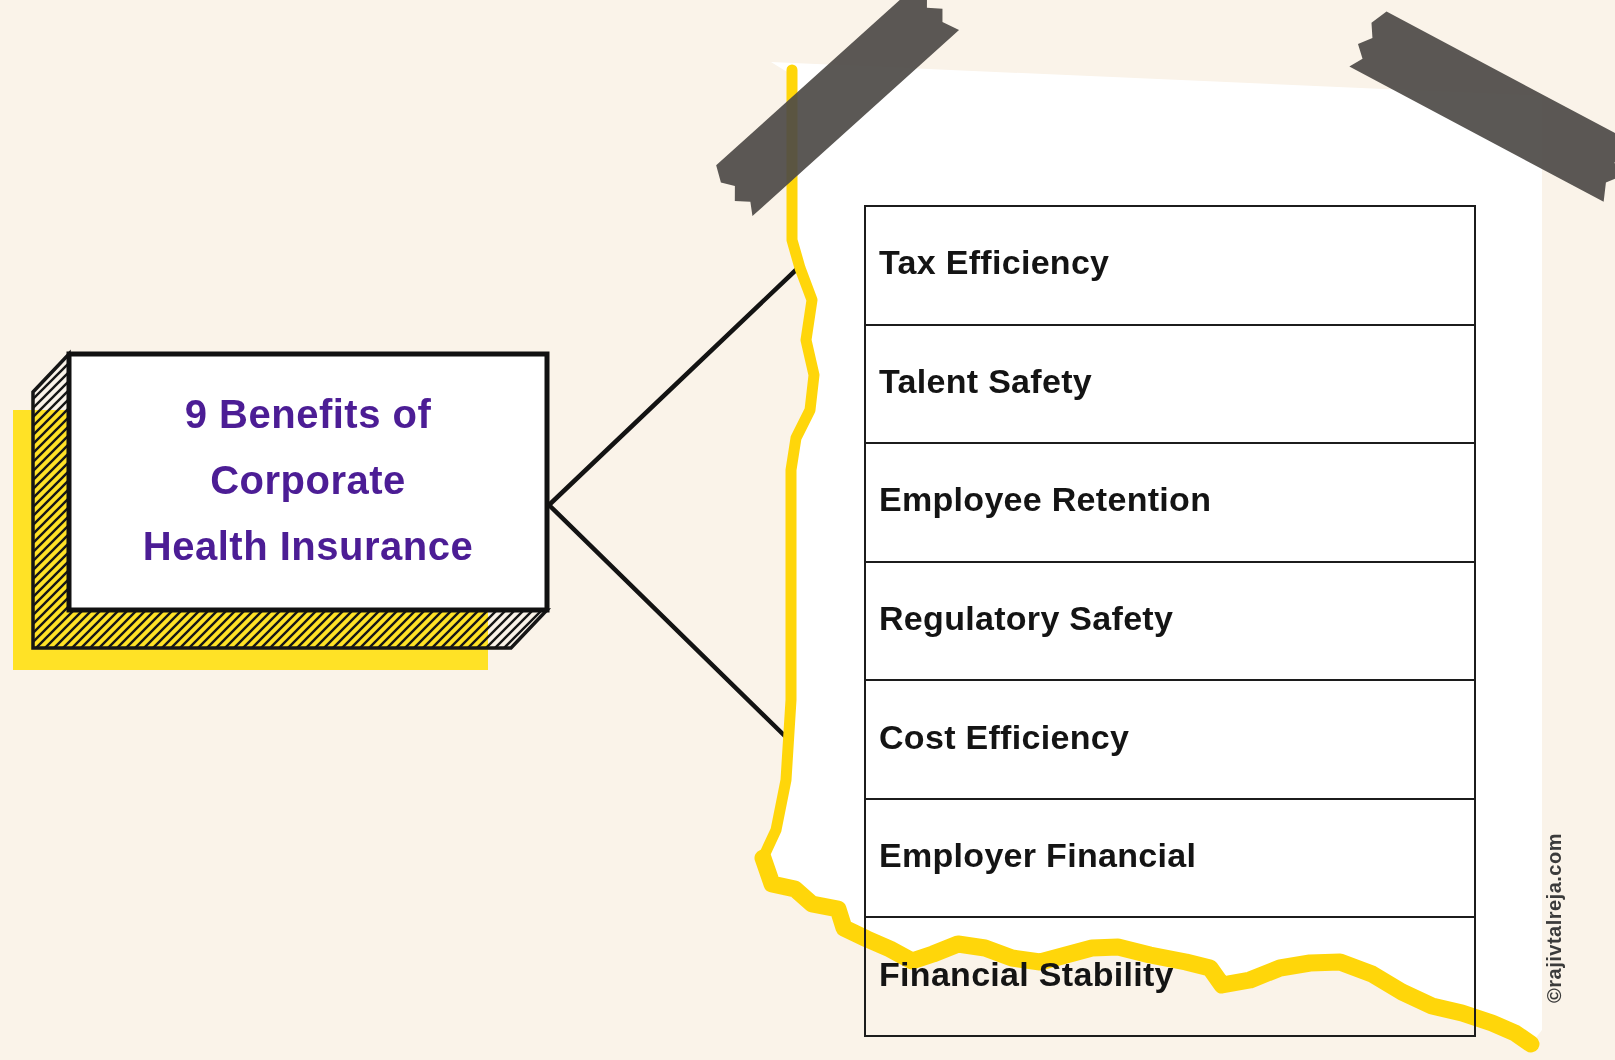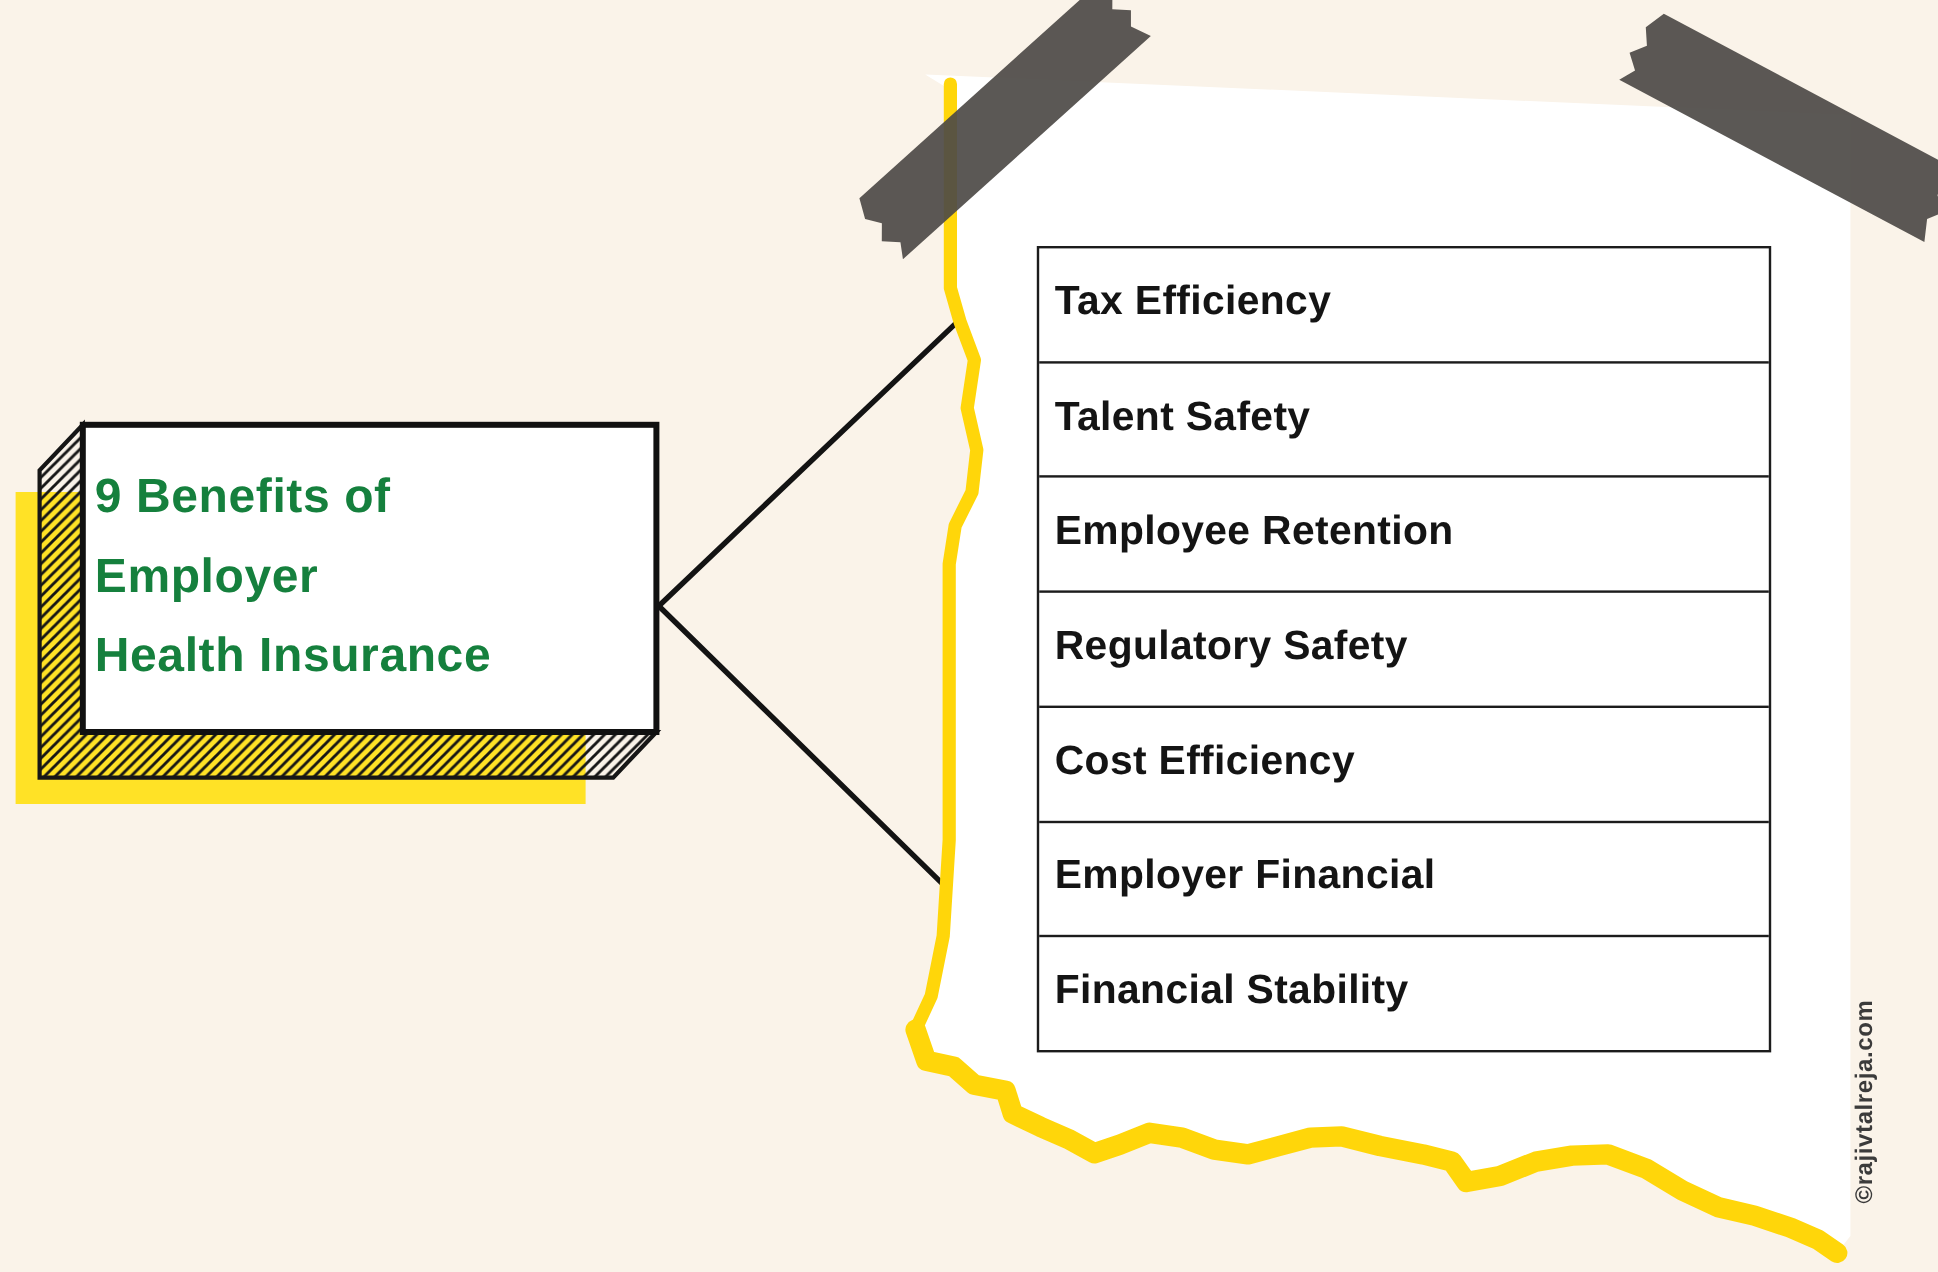--- a/index.html
+++ b/index.html
@@ -18,32 +18,33 @@
   svg.layer {
     position: absolute;
     left: 0;
     top: 0;
   }
   .title {
     position: absolute;
     left: 79px;
     top: 381px;
     width: 458px;
+    text-align: center;
     font-size: 40px;
     line-height: 66px;
     font-weight: bold;
     letter-spacing: 0.5px;
-    color: #15803d;
+    color: #4c1d95;
   }
   .benefits {
     position: absolute;
     left: 864px;
     top: 205px;
     width: 612px;
-    height: 672px;
+    height: 832px;
     border: 2.5px solid #1c1c1c;
     box-sizing: border-box;
     display: flex;
     flex-direction: column;
     background: transparent;
   }
   .benefit-row {
     flex: 1;
     border-top: 2px solid #1c1c1c;
     display: flex;
@@ -114,21 +115,21 @@
 
     <path transform="translate(835,100) rotate(-42)" d="M-132,-31 L132,-31 L140,-18 L130,-7 L141,4 L132,14 L139,31
              L-139,31 L-131,19 L-142,8 L-132,-3 L-140,-15 Z" fill="#4D4A47" fill-opacity="0.92"></path>
 
     <path transform="translate(1492,105) rotate(28)" d="M-137,-33 L137,-33 L145,-19 L135,-7 L146,4 L137,15 L144,33
              L-144,33 L-136,20 L-147,9 L-137,-3 L-145,-16 Z" fill="#4D4A47" fill-opacity="0.92"></path>
   </svg>
 
   <div class="title">
     <div>9 Benefits of</div>
-    <div>Employer</div>
+    <div>Corporate</div>
     <div>Health Insurance</div>
   </div>
 
   <div class="benefits">
     <div class="benefit-row">
       <span>Tax Efficiency</span>
     </div>
     <div class="benefit-row">
       <span>Talent Safety</span>
     </div>

